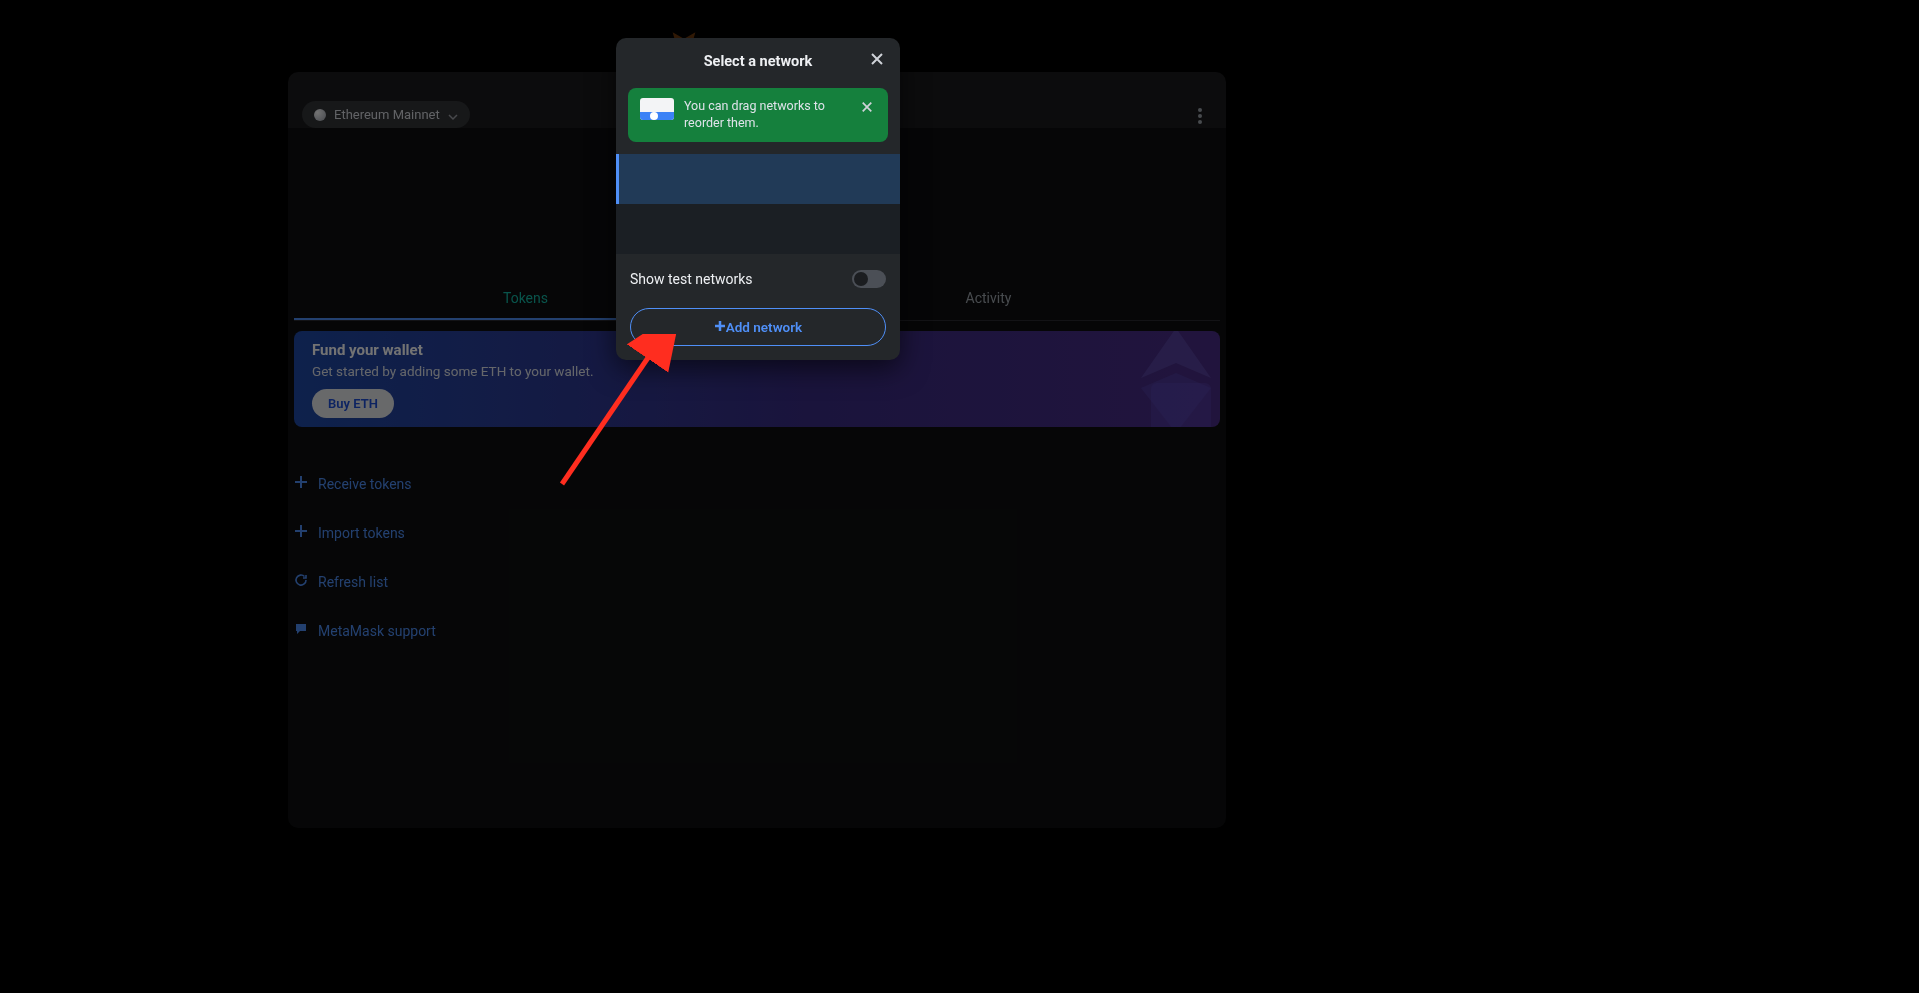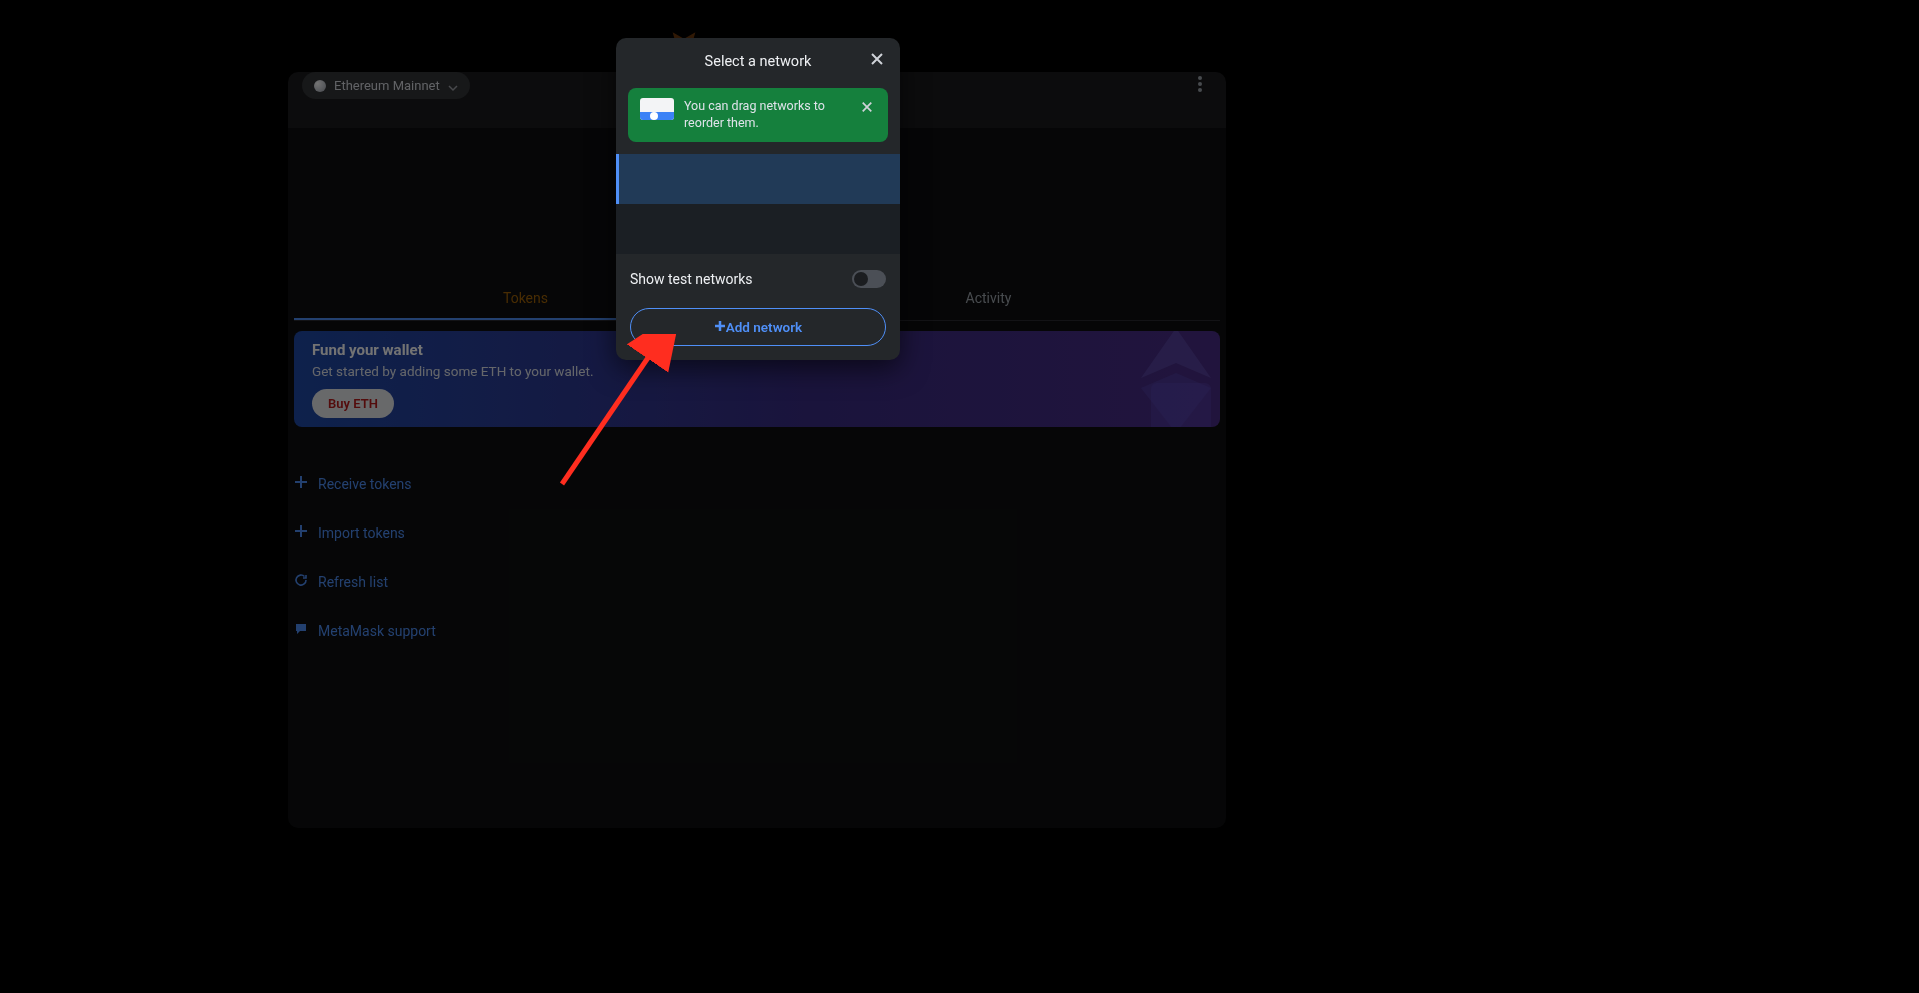--- a/index.html
+++ b/index.html
@@ -33,21 +33,21 @@
     font-weight: 600;
     font-size: 16px;
     color: #9fa6ae;
   }
   .topbar {
     margin-top: 2px;
     height: 56px;
     background: #1b1b1d;
     border-radius: 10px 10px 0 0;
     display: flex;
-    align-items: flex-start;
+    align-items: flex-end;
     padding: 0 14px;
     position: relative;
   }
   .network-chip {
     display: inline-flex;
     align-items: center;
     gap: 8px;
     background: #333538;
     border-radius: 999px;
     padding: 6px 12px;
@@ -81,21 +81,21 @@
   }
   .tab {
     flex: 1;
     text-align: center;
     padding: 12px 0;
     font-size: 14px;
     color: #9fa6ae;
     cursor: pointer;
   }
   .tab.active {
-    color: #a16207;
+    color: #14b8a6;
     border-bottom: 2px solid #4f8ff7;
   }
 
   .fund-card {
     margin: 10px 6px 0 6px;
     height: 96px;
     border-radius: 8px;
     background: linear-gradient(90deg, #1f4aa8 0%, #3a2d86 55%, #4b2e87 100%);
     position: relative;
     padding: 14px 18px;
@@ -110,21 +110,21 @@
     width: 110px; height: 120px;
     opacity: .6;
   }
   .fund-left { flex: 1; }
   .fund-title { font-weight: 700; font-size: 15px; color: #fff; }
   .fund-sub { margin-top: 4px; font-size: 13.5px; color: #dfe3ea; }
   .buy-btn {
     margin-top: 10px;
     display: inline-block;
     background: #e6e8ec;
-    color: #b91c1c;
+    color: #1d4ed8;
     border-radius: 999px;
     padding: 7px 16px;
     font-size: 13px;
     font-weight: 600;
     cursor: pointer;
   }
 
   .links {
     margin: 48px 6px 0 6px;
     display: flex;
@@ -159,21 +159,21 @@
     border-radius: 10px;
     box-shadow: 0 8px 28px rgba(0,0,0,.6);
     padding-bottom: 14px;
   }
   .modal-header {
     display: flex;
     align-items: center;
     justify-content: center;
     position: relative;
     height: 46px;
-    font-weight: 400;
+    font-weight: 700;
     font-size: 14.5px;
     color: #eef0f3;
   }
   .modal-close {
     position: absolute;
     right: 12px; top: 12px;
     width: 22px; height: 22px;
     cursor: pointer;
     display: flex; align-items: center; justify-content: center;
   }

